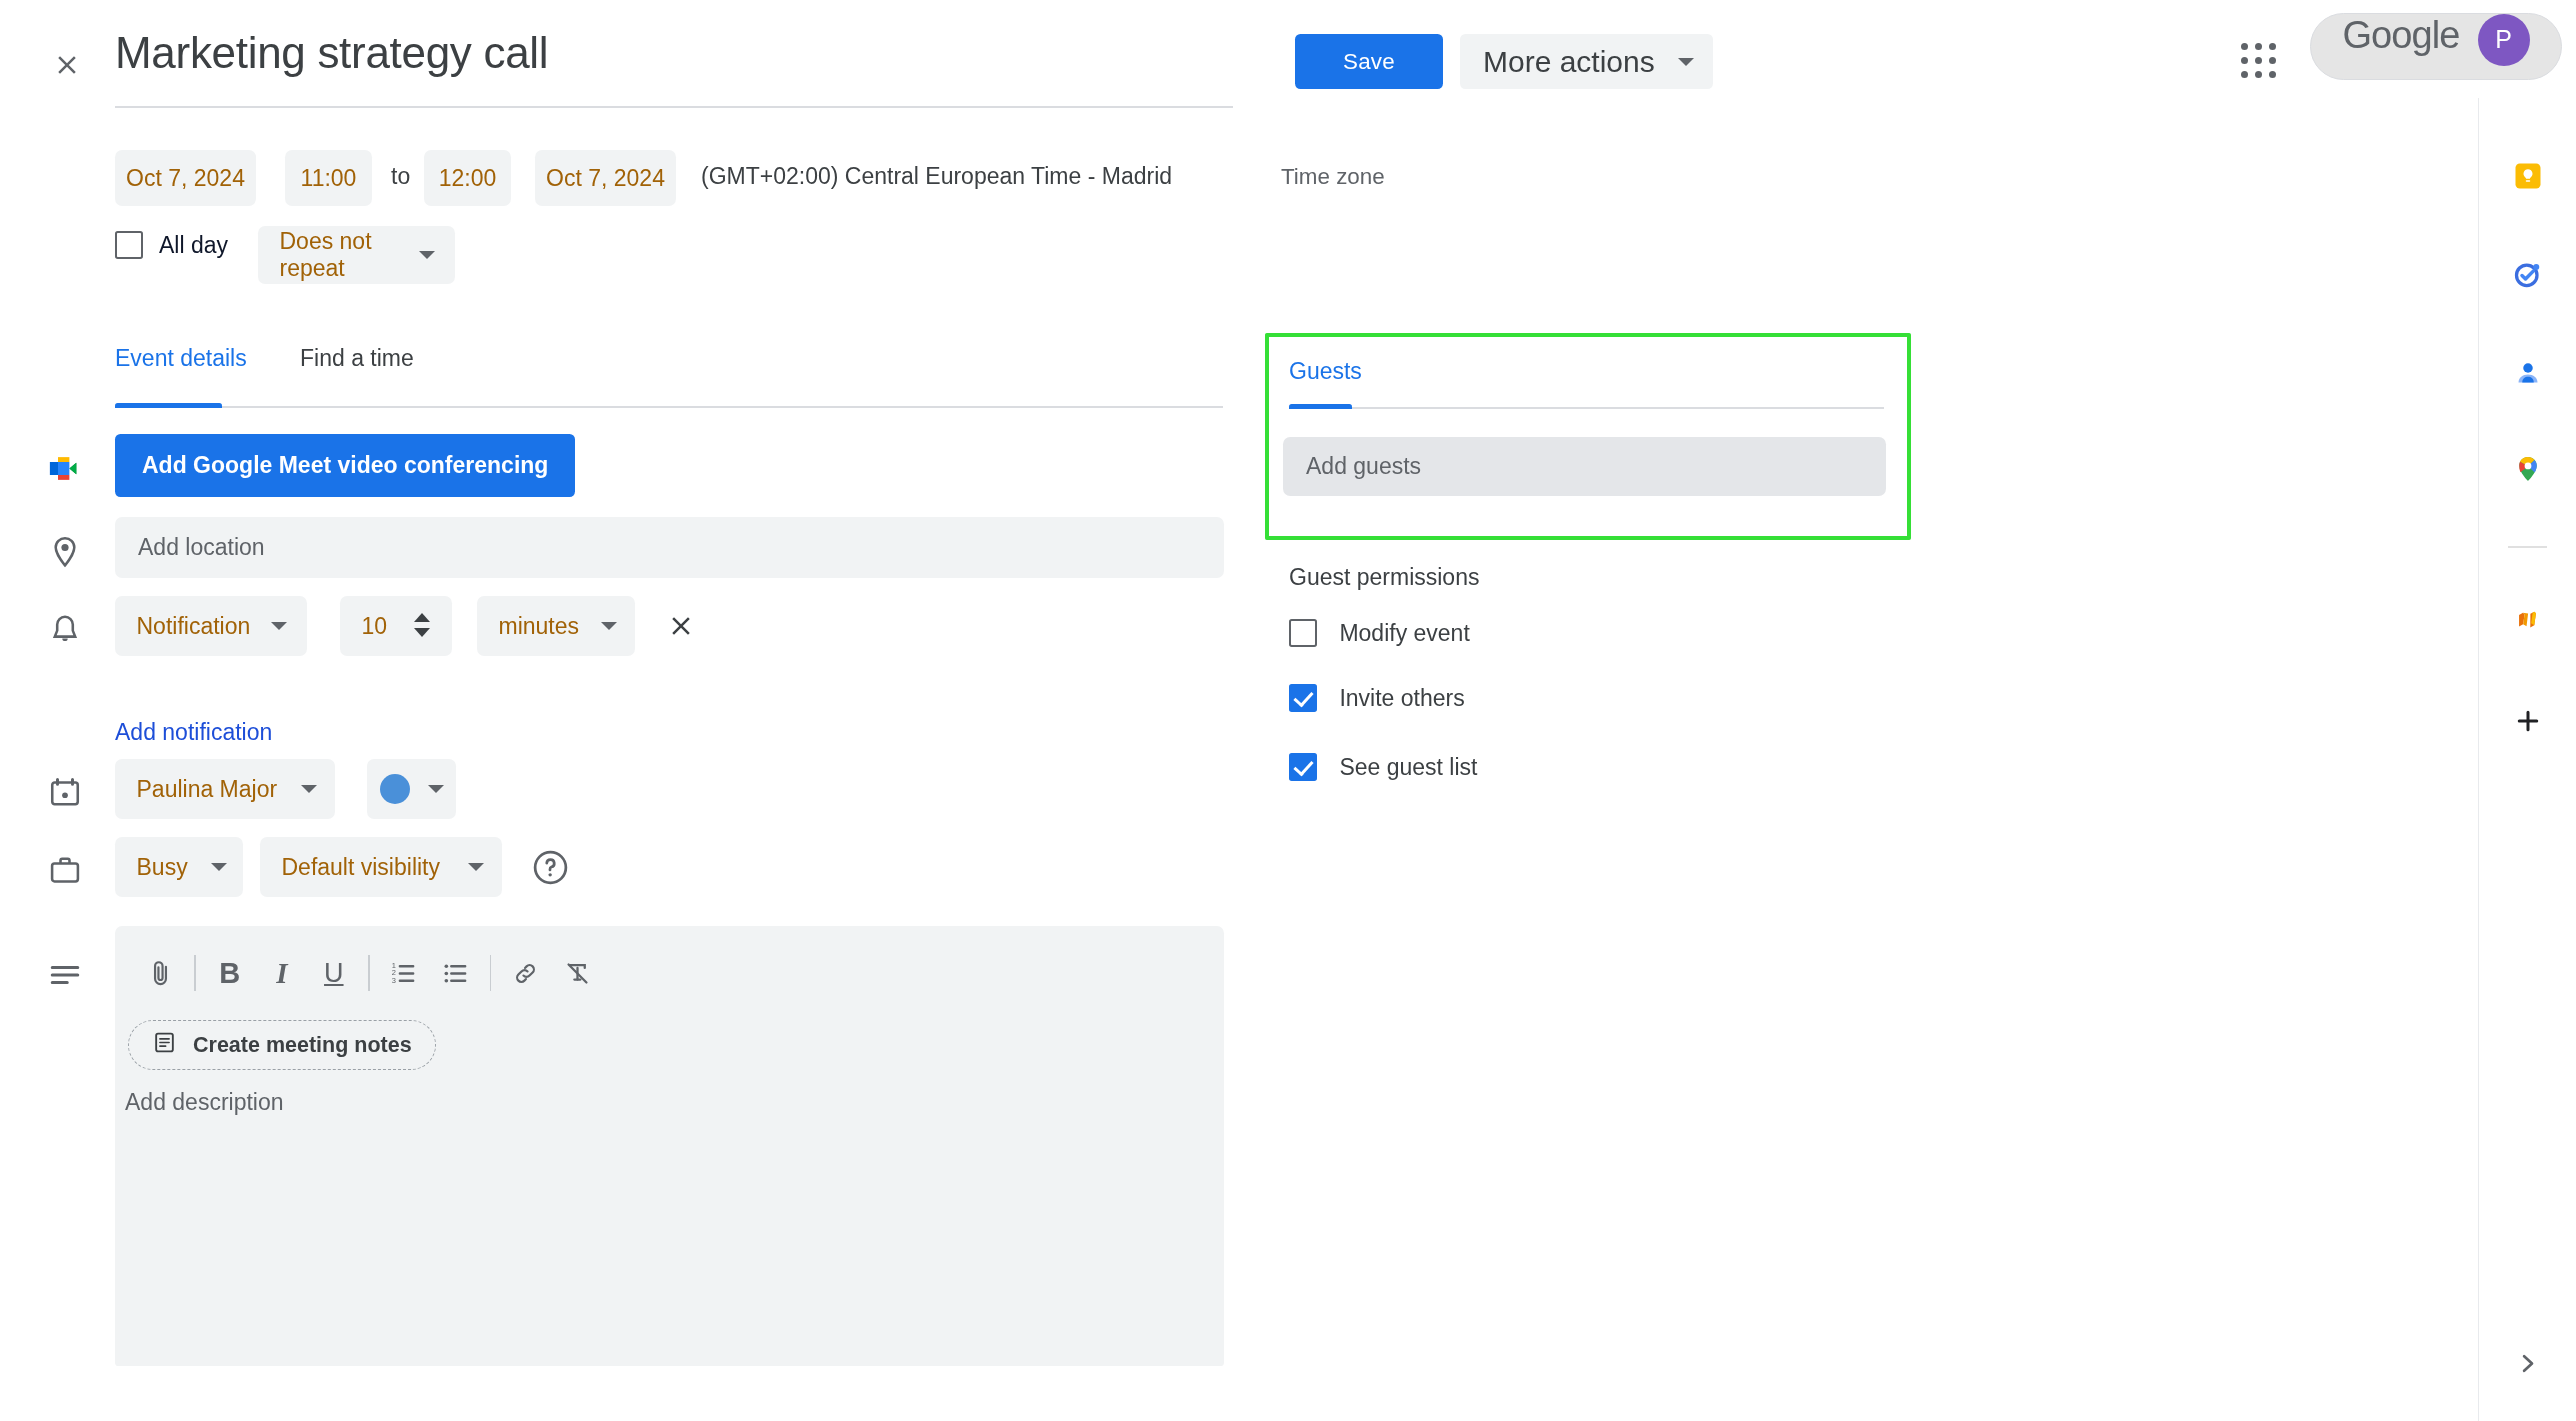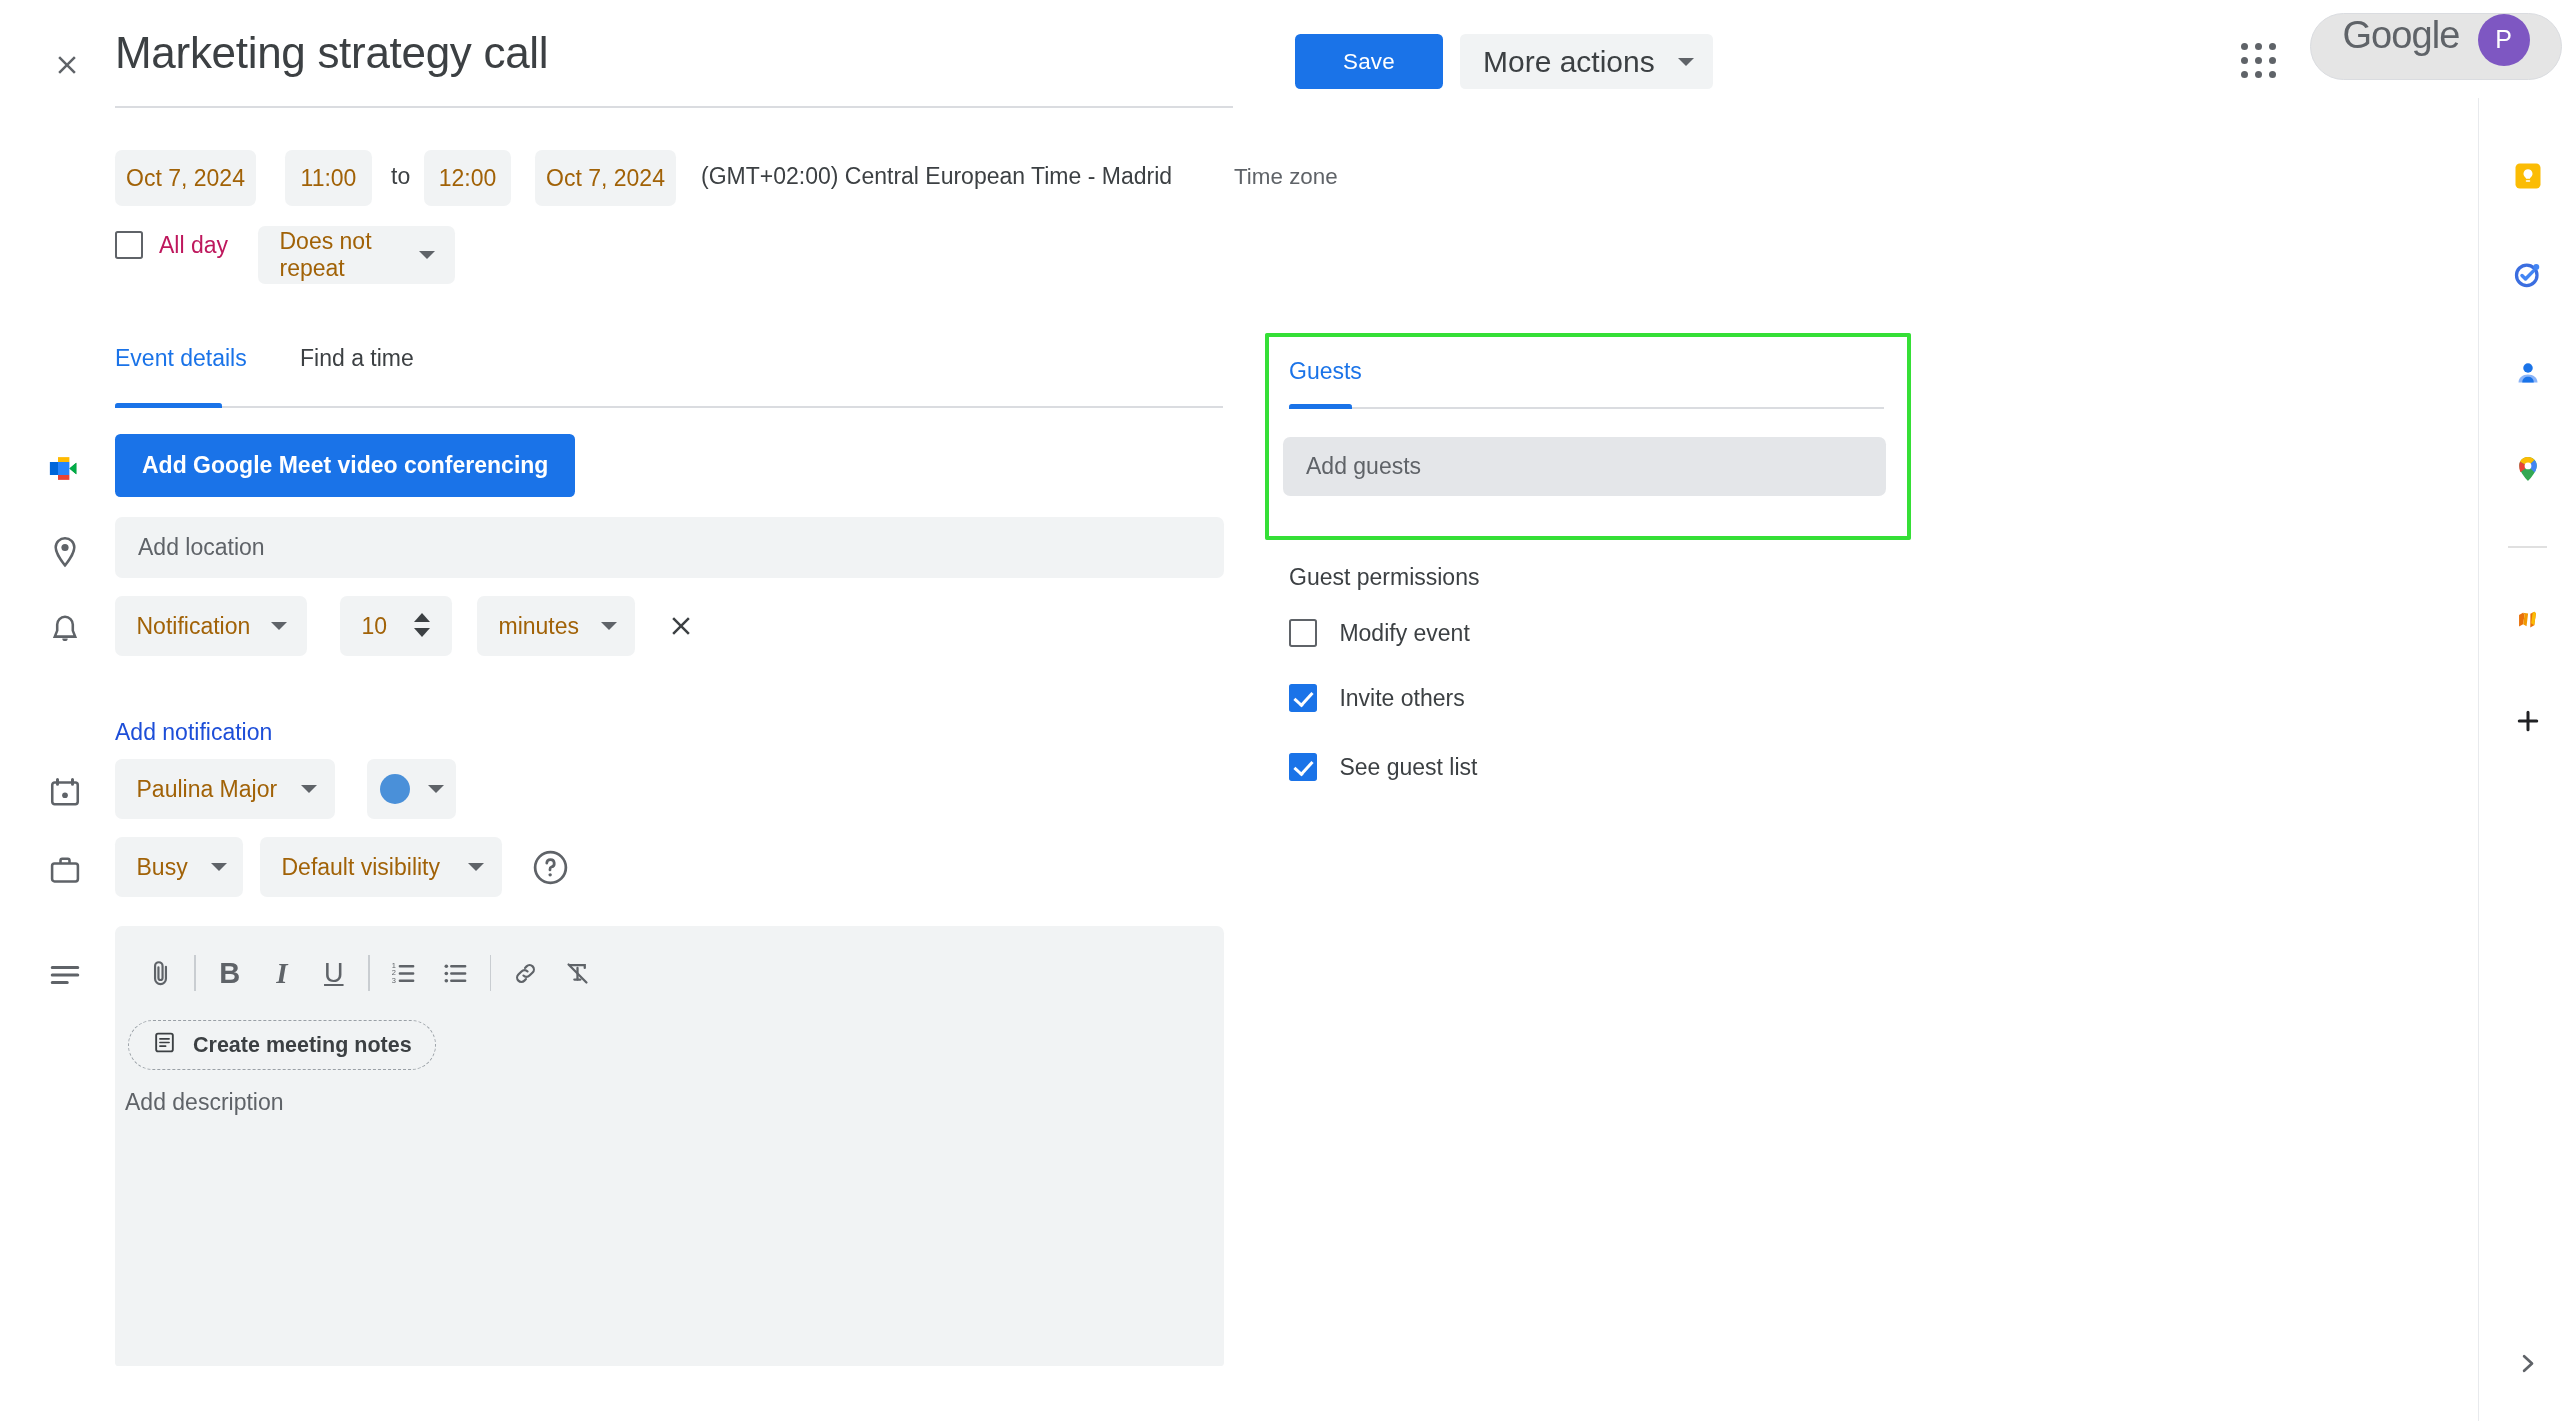--- a/index.html
+++ b/index.html
@@ -64,34 +64,34 @@
     background:#f1f3f4; border:none; border-radius:7.2px; color:#a16207;
     font-size:23px; font-family:"Liberation Sans", sans-serif; cursor:pointer;
     display:flex; align-items:center; justify-content:center; height:56px;
   }
   #start-date { position:absolute; left:115px; top:150px; width:141px; }
   #start-time { position:absolute; left:285px; top:150px; width:87px; }
   .to-label { position:absolute; left:391px; top:163px; font-size:23px; color:#3c4043;}
   #end-time { position:absolute; left:424px; top:150px; width:87px; }
   #end-date { position:absolute; left:535px; top:150px; width:141px; }
   .tz-text { position:absolute; left:701px; top:163px; font-size:23px; color:#3c4043; white-space:nowrap;}
-  .tz-link { position:absolute; left:1234px; top:164px; font-size:22.4px; color:#5f6368; cursor:pointer; white-space:nowrap;}
+  .tz-link { position:absolute; left:1281px; top:164px; font-size:22.4px; color:#5f6368; cursor:pointer; white-space:nowrap;}
 
   
   .allday-row { position:absolute; left:115px; top:231px; display:flex; align-items:center; }
   .cb {
     width:28px; height:28px; border:2.7px solid #5f6368; border-radius:2.7px; background:#fff;
     display:inline-block; cursor:pointer; position:relative; flex:none;
   }
   .cb.checked { background:#1a73e8; border-color:#1a73e8; }
   .cb.checked::after {
     content:""; position:absolute; left:7.2px; top:1.8px; width:8px; height:15px;
     border:solid #fff; border-width:0 3.6px 3.6px 0; transform:rotate(42deg);
   }
-  .allday-label { font-size:23px; margin-left:16px; color:#be185d; }
+  .allday-label { font-size:23px; margin-left:16px; color:#0f172a; }
   .repeat-chip { position:absolute; left:258px; top:226px; width:197px; height:58px;
     justify-content:space-between; padding:0 19.7px 0 21.5px; }
 
   
   .tabs { position:absolute; left:115px; top:345px; width:1108px; height:54px; }
   .tab { position:absolute; top:0; font-size:23px; cursor:pointer; padding-bottom:19.7px; }
   .tab.active { color:#1a73e8; }
   .tab.inactive { color:#3c4043; }
   #tab-event-details { left:0; }
   #tab-find-a-time { left:185px; }

